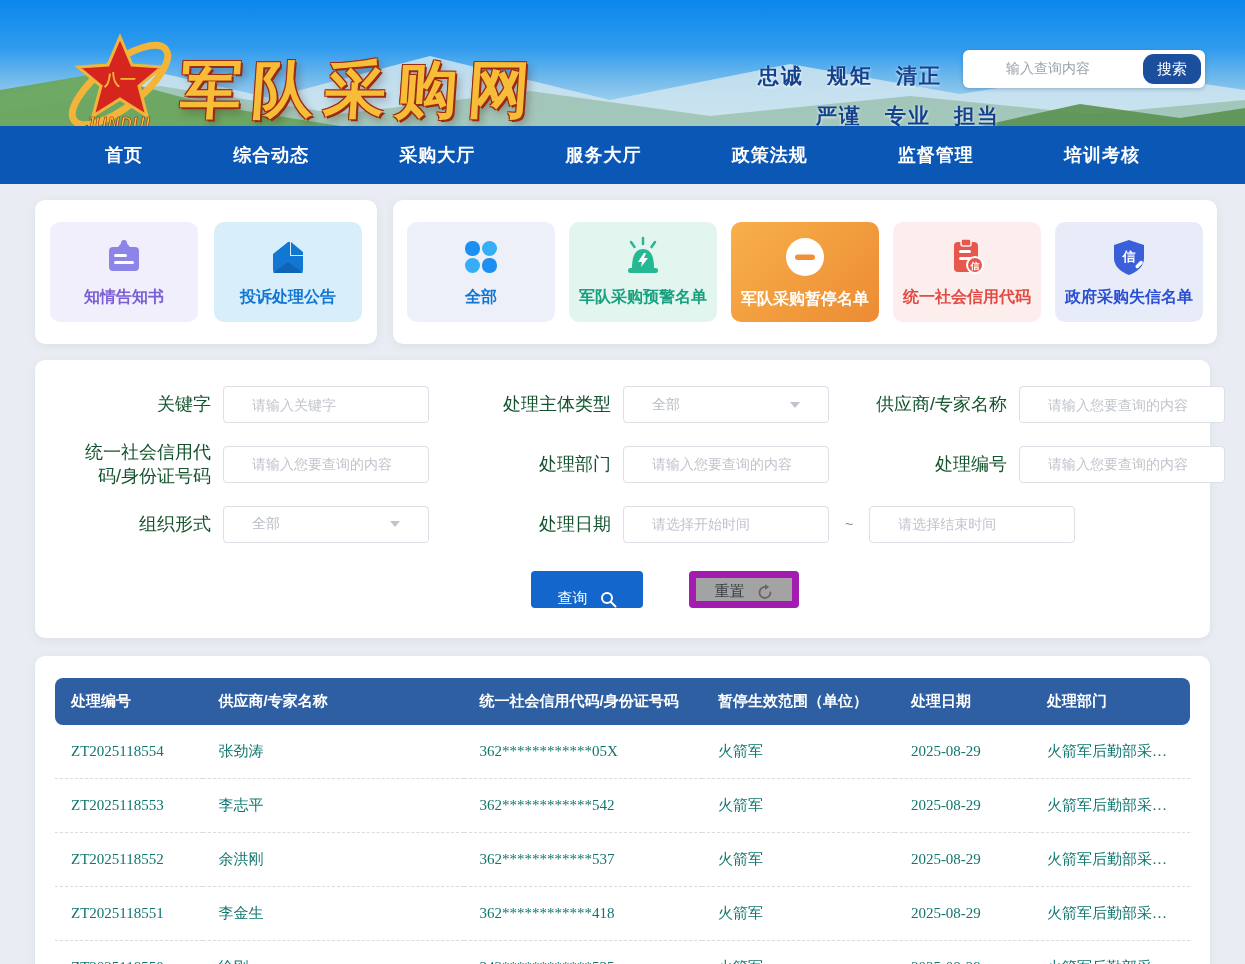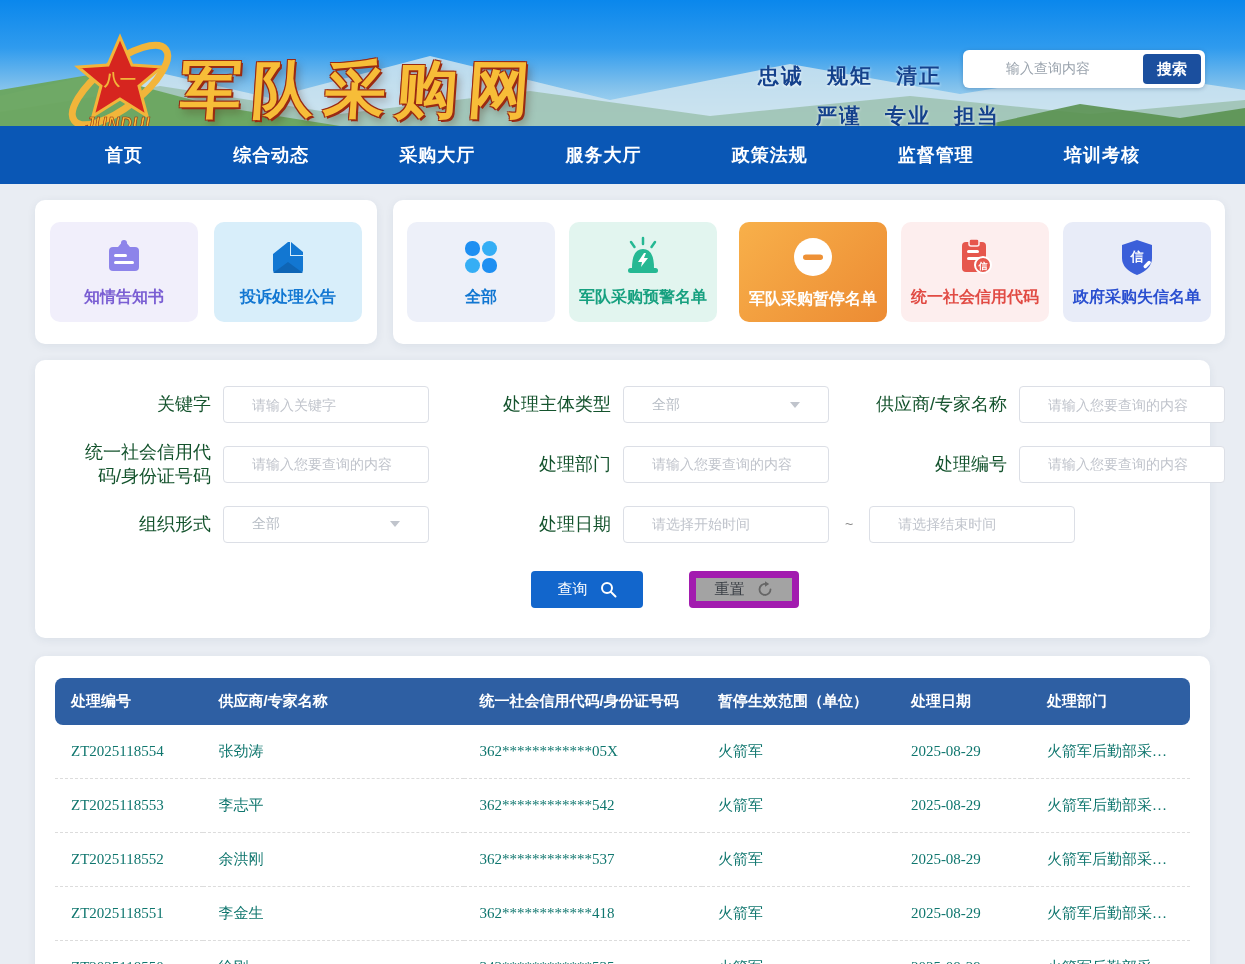--- a/index.html
+++ b/index.html
@@ -17,61 +17,61 @@
     text-shadow:2px 2px 0 #9a2a12, -1px -1px 0 #9a2a12, 1px -1px 0 #9a2a12, -1px 1px 0 #9a2a12, 4px 5px 8px rgba(60,20,0,.35);
     transform:skewX(-4deg); white-space:nowrap; }
   .slogans { position:absolute; left:758px; top:62px; color:#14418c; font-weight:800; font-size:21px;
     letter-spacing:2px; text-shadow:0 1px 3px rgba(255,255,255,.9); white-space:nowrap; }
   .slogans .line2 { margin-left:58px; margin-top:12px; }
   .search-box { position:absolute; right:40px; top:50px; width:242px; height:38px; background:#ffffff;
     border-radius:6px; display:flex; align-items:center; padding:4px 4px 4px 0; box-shadow:0 1px 4px rgba(0,40,90,.25); }
   .search-box input { flex:1; min-width:0; border:none; outline:none; font-size:14px; padding:0 22px; color:#333;
     font-family:Liberation Mono, monospace; background:transparent;margin-left:21px; }
   .search-box input::placeholder { color:#9aa3ad; }
-  .search-btn { width:58px; height:30px; background:#1b4f9e; color:#fff; border:none; border-radius:4px;
-    font-size:15px; cursor:pointer; font-family:"Liberation Sans", sans-serif;font-weight:bold; }
+  .search-btn { width:58px; height:30px; background:#1b4f9e; color:#fff; border:none; border-radius:11px;
+    font-size:15px; cursor:pointer; font-family:"Liberation Sans", sans-serif; }
 
   
   .nav { height:58px; background:#0a57b5; display:flex; align-items:center; justify-content:space-around; padding:0 60px; }
   .nav-item { color:#ffffff; font-size:18px; font-weight:700; cursor:pointer; letter-spacing:1px; }
 
   
   .content { padding:16px 35px 0; }
   .panel { background:#ffffff; border-radius:10px; box-shadow:0 2px 10px rgba(31,56,88,.07); }
 
   .cards-row { display:flex; gap:16px; }
   .panel.quick { width:345px; padding:22px 15px; display:flex; gap:16px; justify-content:center; }
   .panel.cats { flex:1; padding:22px 14px; display:flex; gap:14px; justify-content:space-evenly; }
   .card { width:148px; height:100px; border-radius:10px; display:flex; flex-direction:column; align-items:center;
     justify-content:center; gap:9px; cursor:pointer; font-weight:700; font-size:16px; white-space:nowrap; }
   .card svg { display:block; }
   .c-complaint { background:#d8eefa; color:#1277d2; }
   .c-notice    { background:#f1effb; color:#7a5ed3; }
   .c-all       { background:#edf0f9; color:#1277d2; }
   .c-warning   { background:#e2f5ef; color:#16a07f; }
-  .c-pause     { background:linear-gradient(135deg,#f8b04a,#ec8b33); color:#ffffff;margin-left:8px; }
+  .c-pause     { background:linear-gradient(135deg,#f8b04a,#ec8b33); color:#ffffff; }
   .c-red       { background:#fdeeee; color:#e14b44; }
   .c-navy      { background:#e8ecf8; color:#2a4fd0; }
 
   
   .panel.filter { margin-top:16px; padding:26px 24px 30px; }
   .f-row { display:flex; align-items:center; margin-bottom:17px; }
   .f-group { display:flex; align-items:center; }
   .f-label { width:152px; text-align:right; margin-right:12px; font-size:18px; color:#14532d; line-height:1.35; }
   .f-input, .f-select { width:206px; height:37px; border:1px solid #dcdfe6; border-radius:4px; padding:0 28px;
     font-size:14px; color:#333; background:#fff; font-family:"Liberation Sans", sans-serif; outline:none; }
   .f-input::placeholder { color:#c0c4cc; }
   .f-select { display:flex; align-items:center; justify-content:space-between; color:#b6bcc4; cursor:pointer; }
   .caret { width:0; height:0; border-left:5px solid transparent; border-right:5px solid transparent;
     border-top:6px solid #c0c4cc; }
   .g2 { margin-left:30px; }
   .g3 { margin-left:26px; }
   .tilde { margin:0 16px; color:#888; font-size:14px; }
   .f-actions { display:flex; gap:46px; padding-left:472px; margin-top:28px; }
-  .btn { height:37px; border-radius:4px; font-size:15px; display:flex; align-items:center; justify-content:center;
+  .btn { height:37px; border-radius:4px; font-size:15px; display:flex; align-items:flex-end; justify-content:center;
     gap:12px; cursor:pointer; font-family:"Liberation Sans", sans-serif; }
   .btn-query { width:112px; background:#1266cc; color:#fff; border:none; }
   .btn-reset { width:110px; background:#a3a3a3; color:#3a3f45; border:7px solid #a21caf; }
 
   
   .panel.table-panel { margin-top:18px; padding:22px 20px; min-height:300px; }
   table { width:100%; border-collapse:collapse; table-layout:fixed; }
   thead th { background:#2e5fa3; color:#ffffff; font-size:15px; font-weight:700; text-align:left;
     padding:14px 16px; white-space:nowrap; overflow:hidden; }
   thead th:first-child { border-radius:8px 0 0 8px; }

